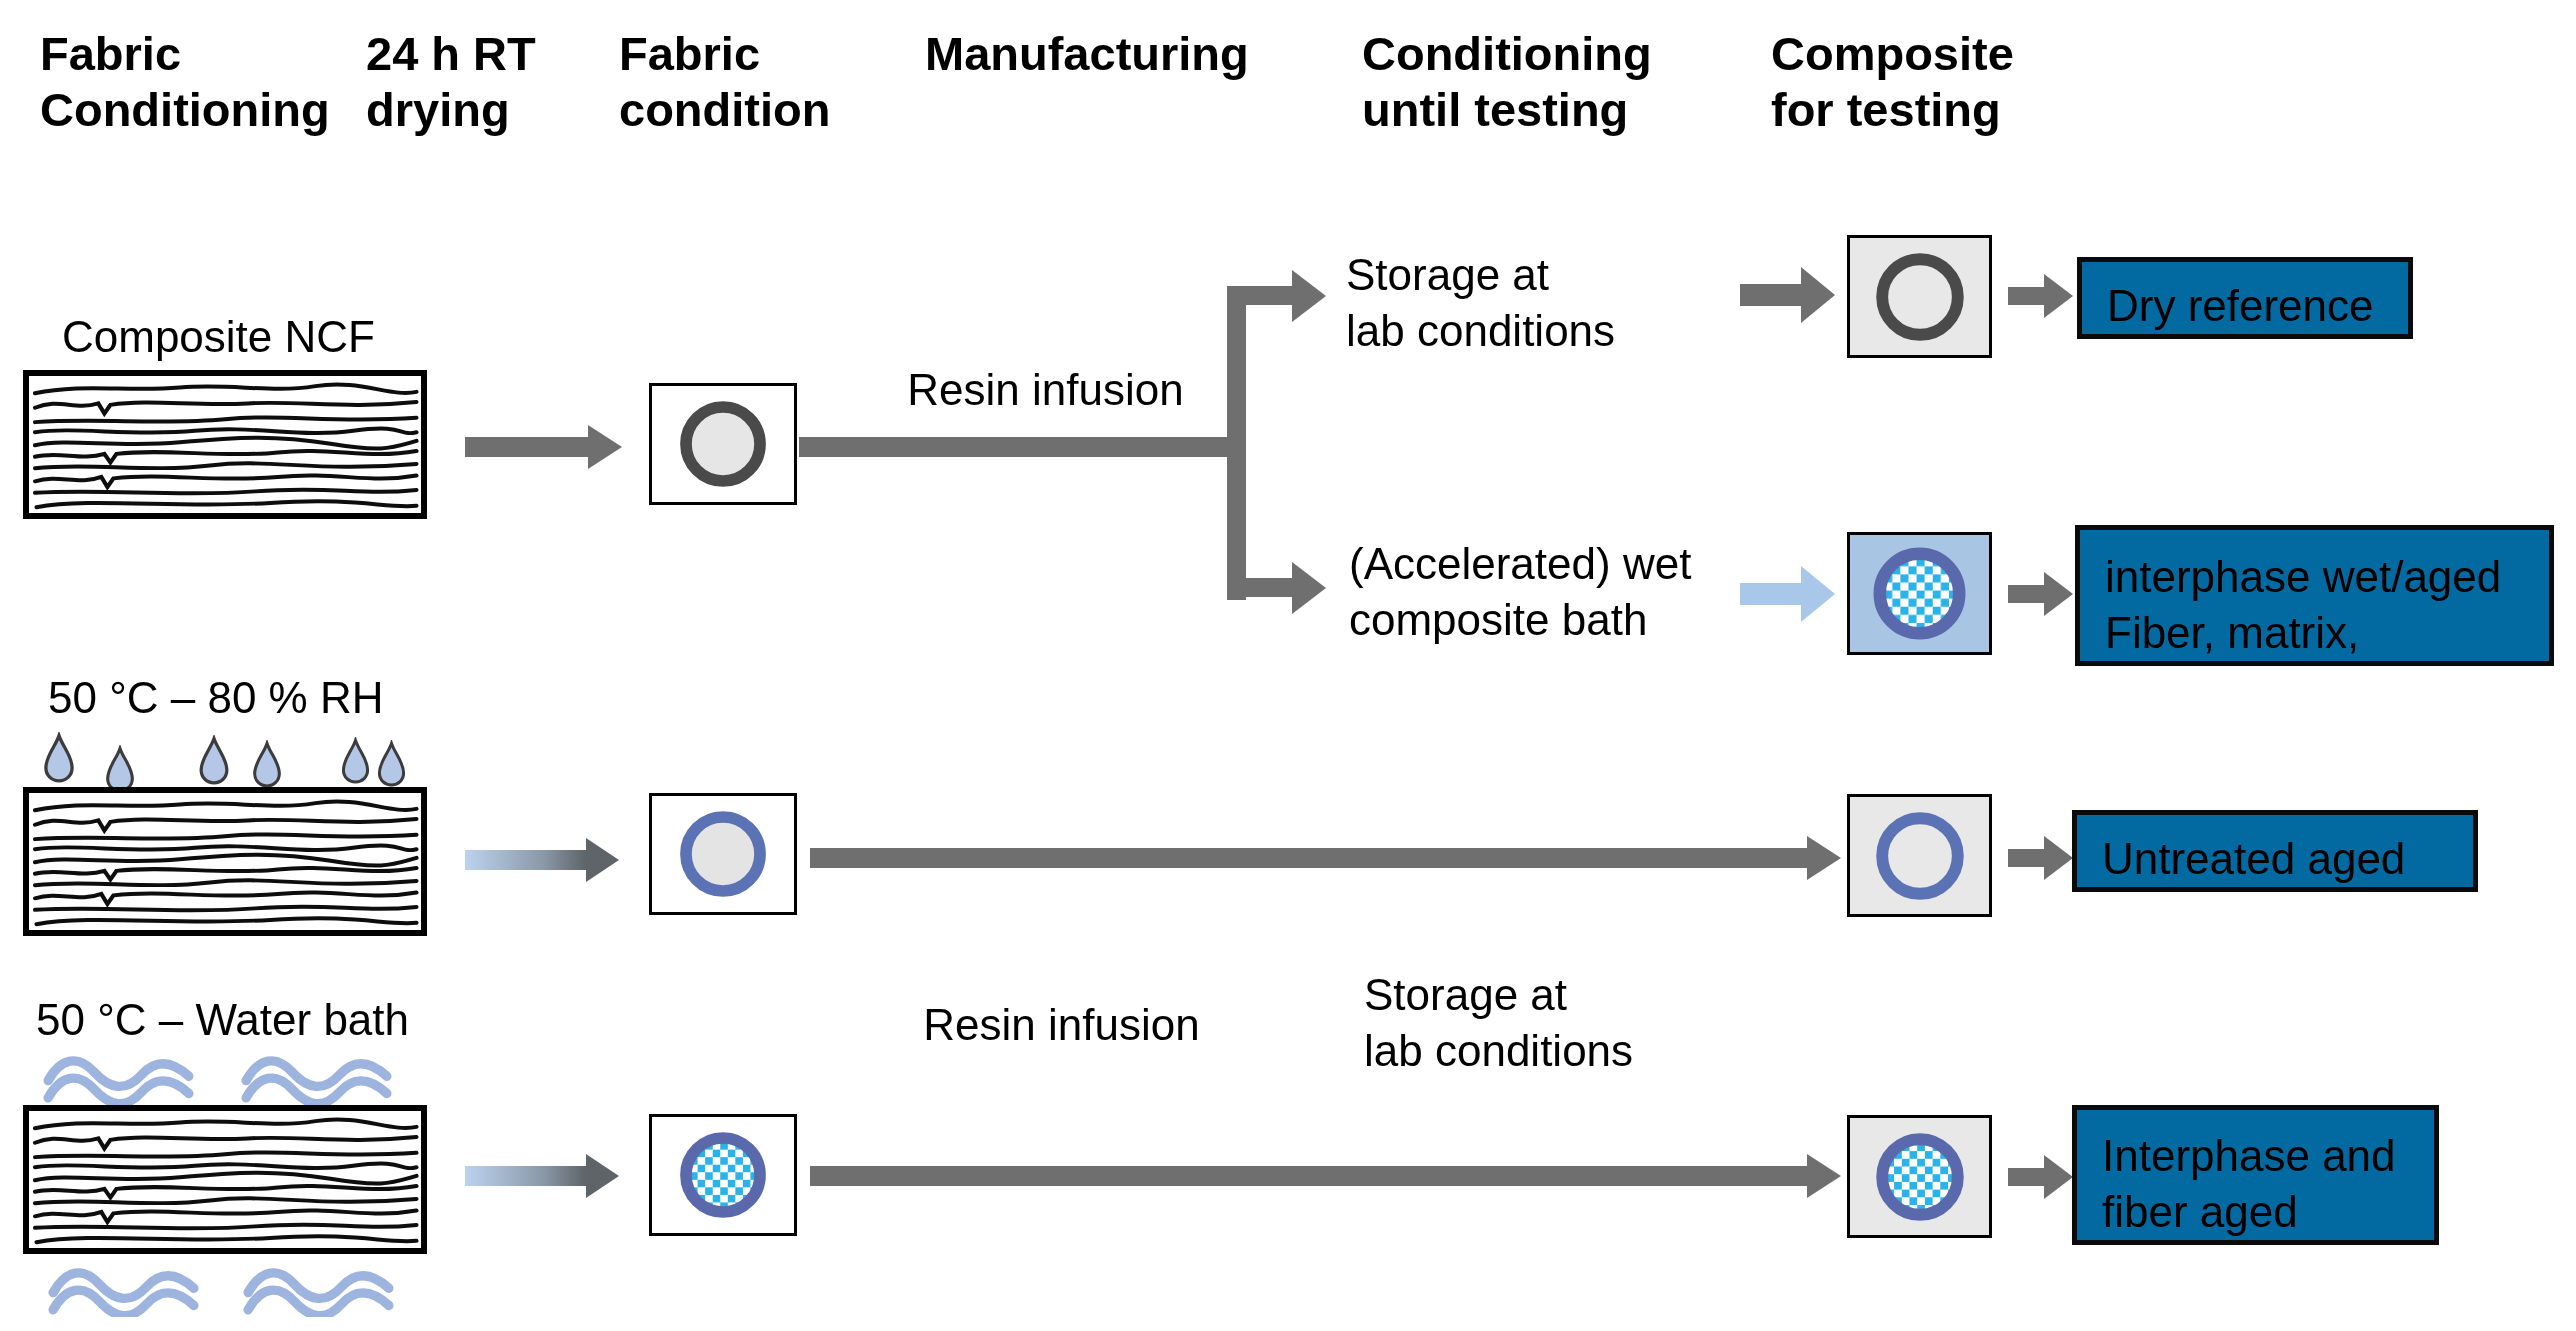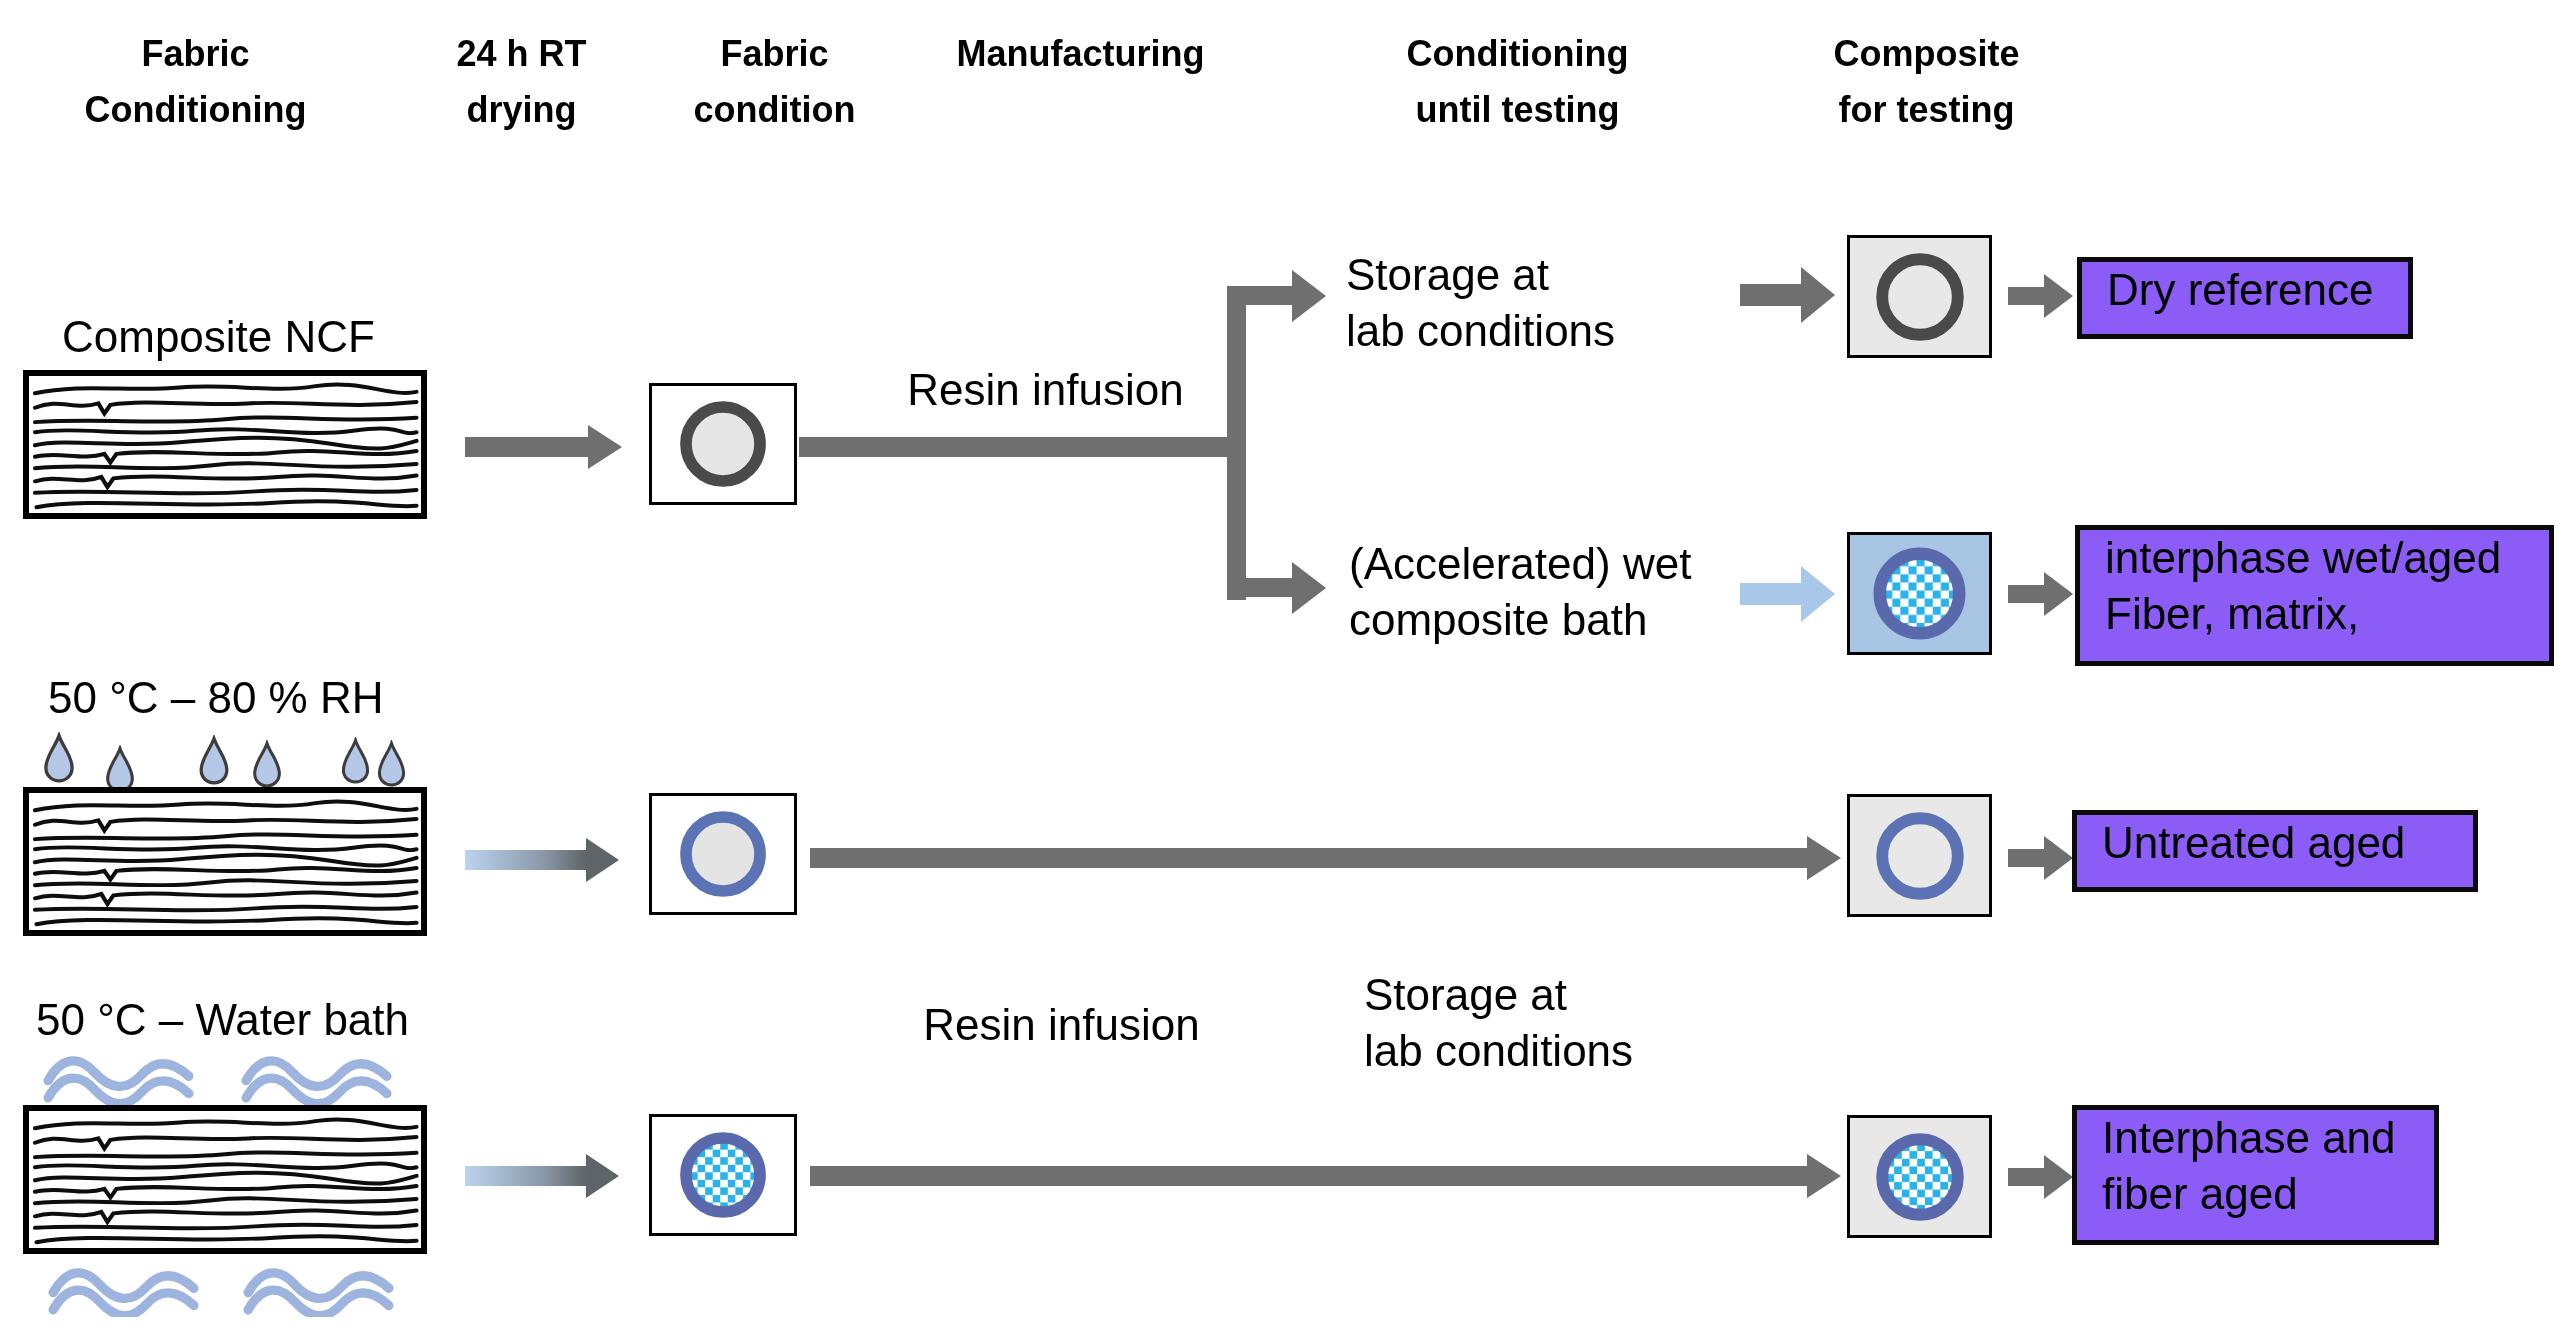--- a/index.html
+++ b/index.html
@@ -1,41 +1,41 @@
 <!DOCTYPE html>
 <html style="font-size:12.4px"><head>
 <meta charset="utf-8">
 <style>
   html,body{margin:0;padding:0;background:#ffffff;}
   #canvas{position:relative;width:2576px;height:1332px;background:#ffffff;overflow:hidden;
           font-family:"Liberation Sans",sans-serif;color:#000;}
 
   
-  .hdr{position:absolute;top:26.4px;width:311px;text-align:center;font-weight:bold;
-       font-size:36px;line-height:56px;white-space:nowrap;}
+  .hdr{position:absolute;top:26.4px;width:311px;text-align:left;font-weight:bold;
+       font-size:47px;line-height:56px;white-space:nowrap;}
   .hdr span{display:block;}
 
   
   .lbl{position:absolute;font-size:44px;line-height:56px;white-space:nowrap;}
   .lbl.center{text-align:center;}
 
   
   .fabric-box{position:absolute;width:404px;height:149px;border:6.2px solid #000;
               background:#fff;box-sizing:border-box;}
   .fabric-box svg{width:100%;height:100%;display:block;}
 
   
   .cell{position:absolute;box-sizing:border-box;display:flex;align-items:center;justify-content:center;}
   .cond-box{width:148px;height:122px;background:#ffffff;border:3.1px solid #000;}
   .comp-box{width:145px;height:123px;background:#e8e8e8;border:3.1px solid #000;}
   .comp-box.wet{background:#a9c5e4;}
 
   
-  .result-box{position:absolute;background:#8b5cf6;border:5.4px solid #0a0a0a;box-sizing:border-box;
-              display:flex;flex-direction:column;justify-content:flex-start;
+  .result-box{position:absolute;background:#0369a1;border:5.4px solid #0a0a0a;box-sizing:border-box;
+              display:flex;flex-direction:column;justify-content:flex-end;
               font-size:44px;line-height:56px;white-space:nowrap;}
   .result-box.pad{padding-left:25px;}
 
   
   .arrow{position:absolute;display:flex;align-items:center;}
   .arrow .shaft{flex:1;background:#6f6f6f;}
   .arrow .head{width:0;height:0;}
   .bar{position:absolute;background:#6f6f6f;}
 
   .icon-svg{display:block;}

